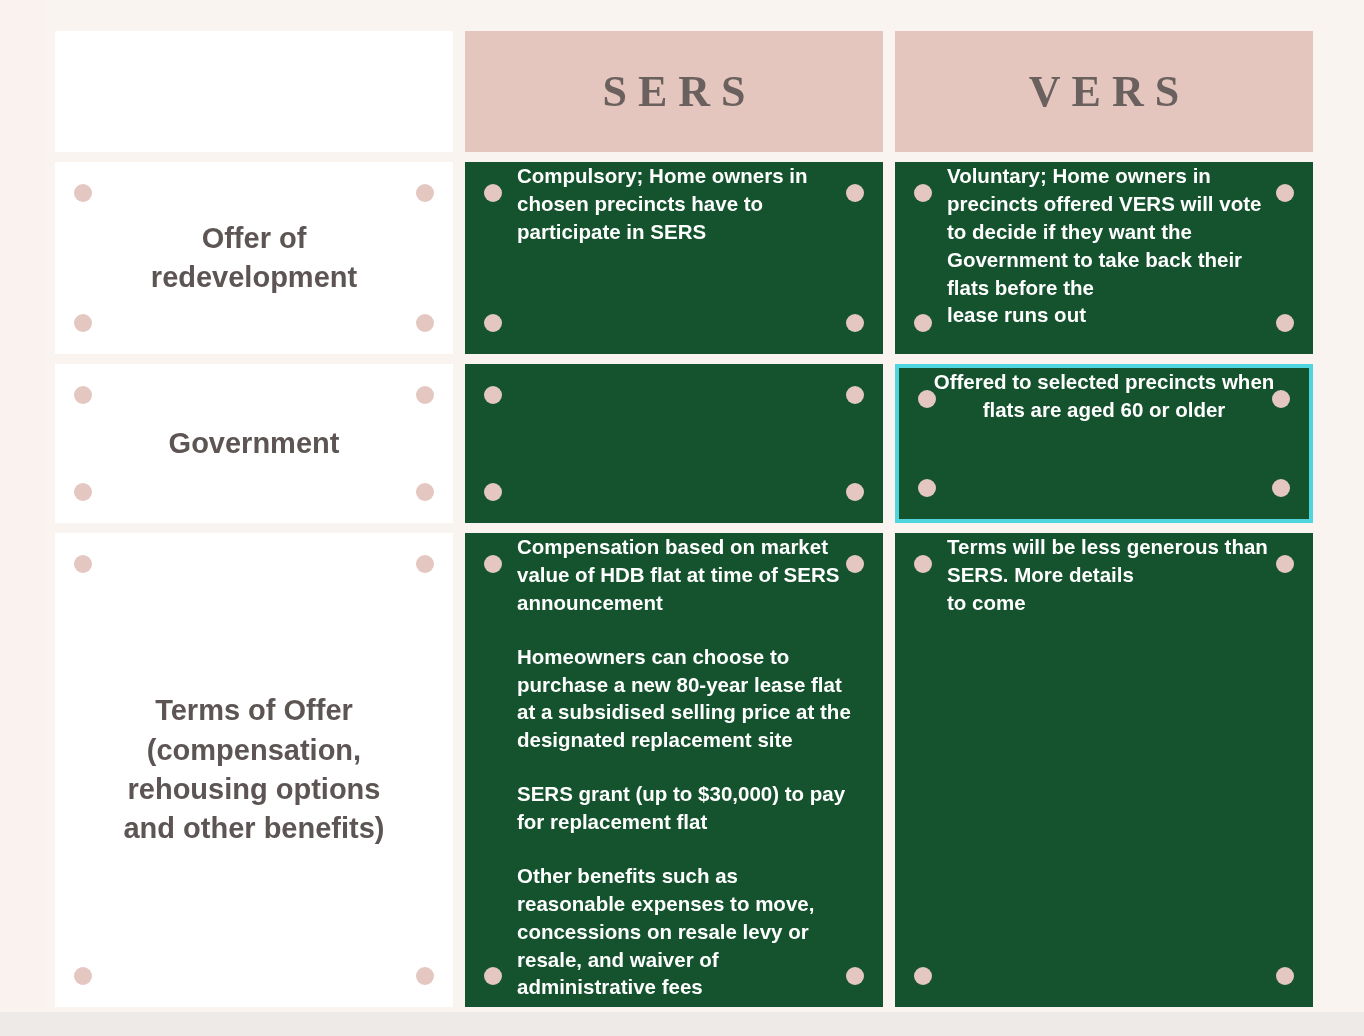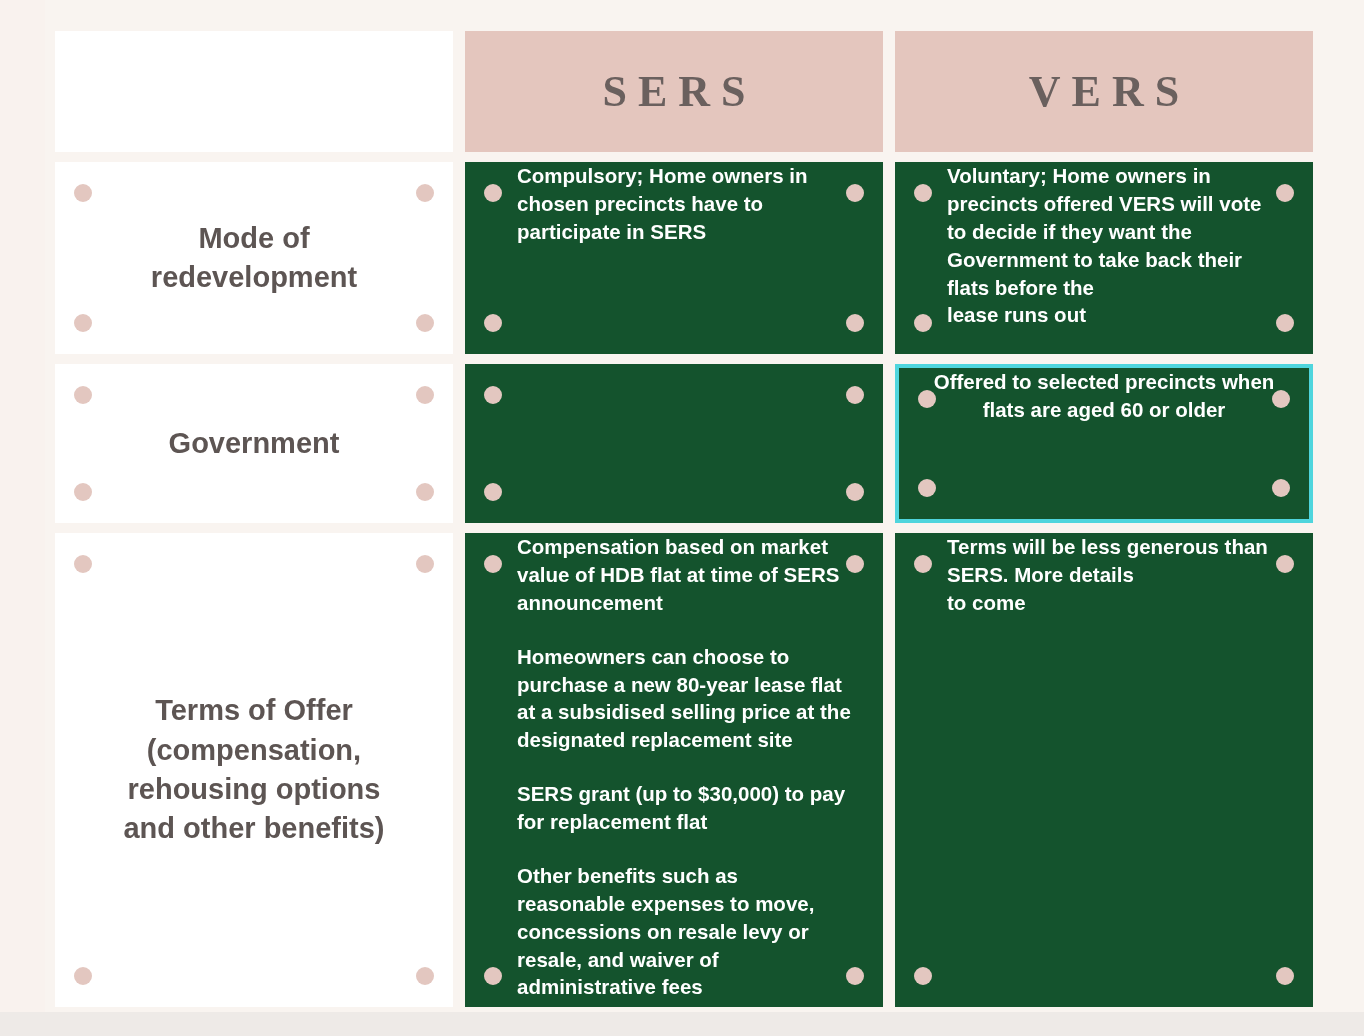--- a/index.html
+++ b/index.html
@@ -141,21 +141,21 @@
 
     <div class="cell head-pink">
       <span class="htxt">VERS</span>
     </div>
 
     <div class="cell label-cell">
       <span class="dot tl"></span>
       <span class="dot tr"></span>
       <span class="dot bl"></span>
       <span class="dot br"></span>
-      <span class="ltxt">Mode of
+      <span class="ltxt">Offer of
 redevelopment</span>
     </div>
 
     <div class="cell content-cell">
       <span class="dot tl"></span>
       <span class="dot tr"></span>
       <span class="dot bl"></span>
       <span class="dot br"></span>
       <div class="body">
         <p>Compulsory; Home owners in chosen precincts have to participate in SERS</p>

